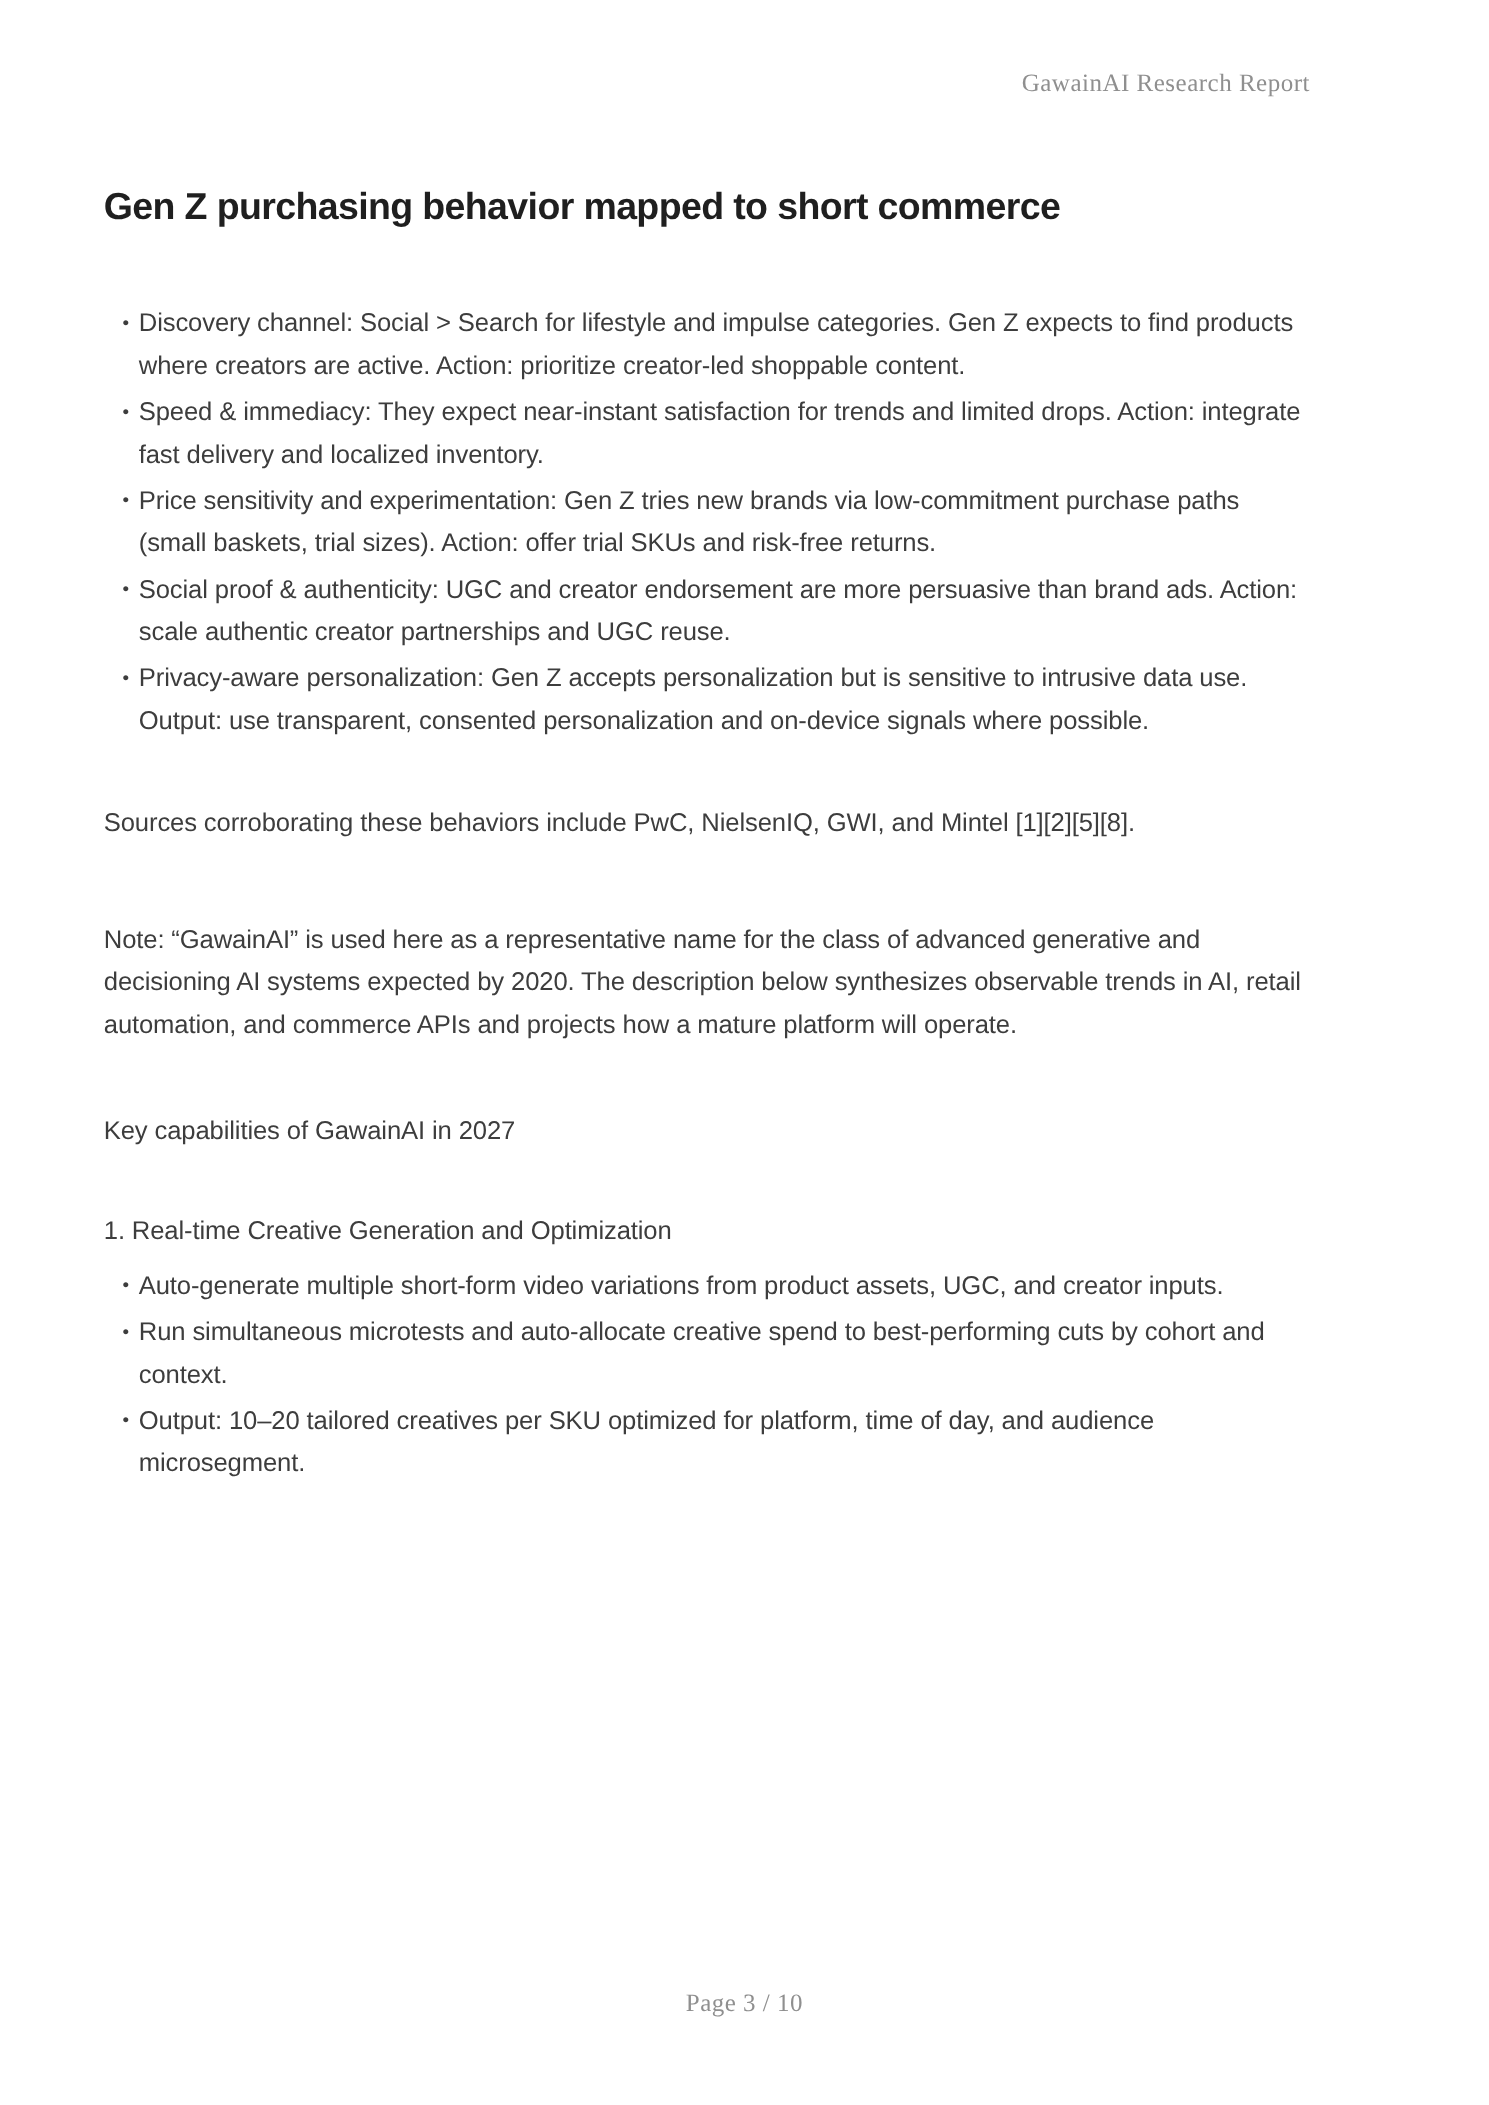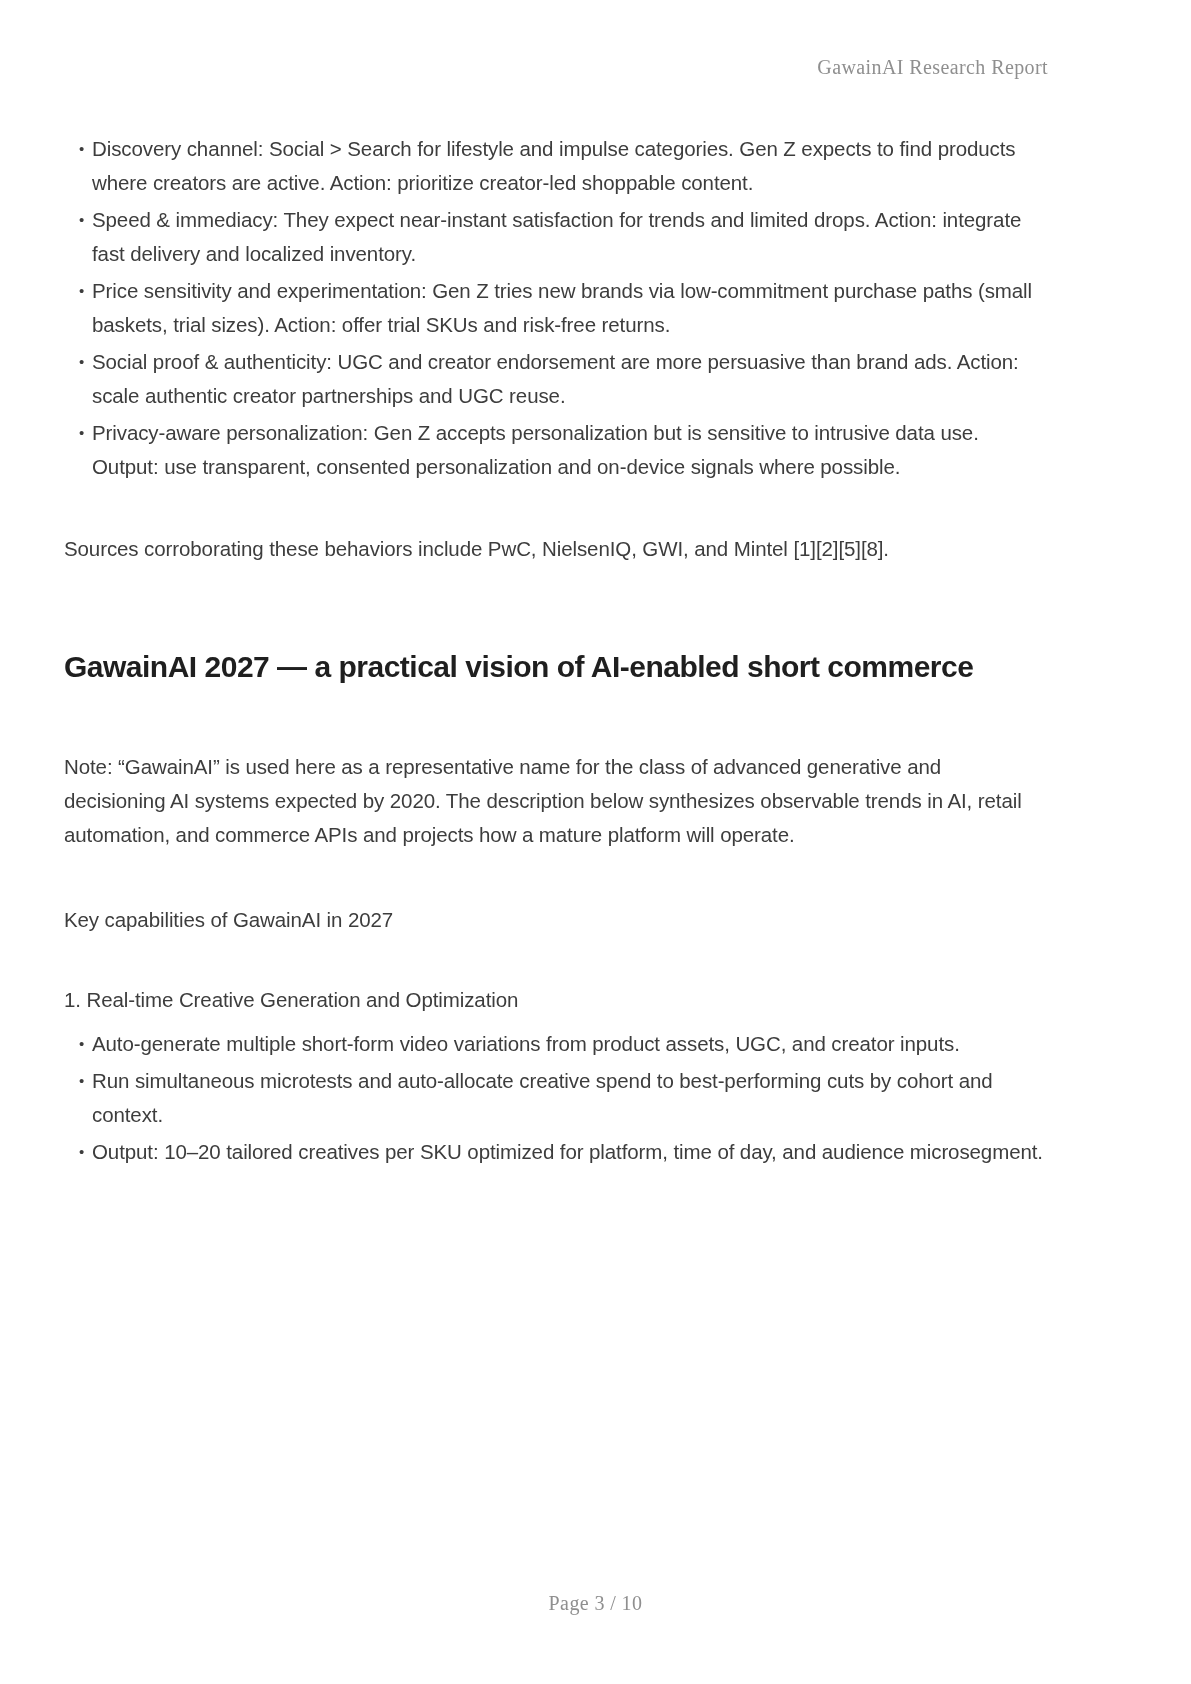--- a/index.html
+++ b/index.html
@@ -8,21 +8,21 @@
     padding: 0;
     background: #ffffff;
   }
   .page {
     position: relative;
     width: 1191px;
     height: 1684px;
     margin: 0 auto;
     background: #ffffff;
     box-sizing: border-box;
-    padding: 54px 143px 0 64px;
+    padding: 54px 143px 0 83px;
     font-family: "Liberation Sans", sans-serif;
     color: #3d3d3d;
     overflow: hidden;
   }
   .running-header {
     text-align: right;
     font-family: "Liberation Serif", serif;
     font-size: 20px;
     line-height: 26px;
     letter-spacing: 0.4px;
@@ -97,32 +97,32 @@
     color: #8f8f8f;
   }
 </style>
 </head>
 <body>
 
 <div class="page">
 
   <div class="running-header">GawainAI Research Report</div>
 
+  <h1 class="doc-heading">Gen Z purchasing behavior mapped to short commerce</h1>
 
   <ul class="doc-list">
     <li>Discovery channel: Social &gt; Search for lifestyle and impulse categories. Gen Z expects to find products where creators are active. Action: prioritize creator-led shoppable content.</li>
     <li>Speed &amp; immediacy: They expect near-instant satisfaction for trends and limited drops. Action: integrate fast delivery and localized inventory.</li>
     <li>Price sensitivity and experimentation: Gen Z tries new brands via low-commitment purchase paths (small baskets, trial sizes). Action: offer trial SKUs and risk-free returns.</li>
     <li>Social proof &amp; authenticity: UGC and creator endorsement are more persuasive than brand ads. Action: scale authentic creator partnerships and UGC reuse.</li>
     <li>Privacy-aware personalization: Gen Z accepts personalization but is sensitive to intrusive data use. Output: use transparent, consented personalization and on-device signals where possible.</li>
   </ul>
 
   <p class="doc-paragraph sources">Sources corroborating these behaviors include PwC, NielsenIQ, GWI, and Mintel [1][2][5][8].</p>
 
-  <h1 class="doc-heading second">GawainAI 2027 — a practical vision of AI-enabled short commerce</h1>
 
   <p class="doc-paragraph note">Note: “GawainAI” is used here as a representative name for the class of advanced generative and decisioning AI systems expected by 2020. The description below synthesizes observable trends in AI, retail automation, and commerce APIs and projects how a mature platform will operate.</p>
 
   <p class="doc-paragraph subheading">Key capabilities of GawainAI in 2027</p>
 
   <p class="doc-paragraph numbered">1. Real-time Creative Generation and Optimization</p>
 
   <ul class="doc-list capabilities">
     <li>Auto-generate multiple short-form video variations from product assets, UGC, and creator inputs.</li>
     <li>Run simultaneous microtests and auto-allocate creative spend to best-performing cuts by cohort and context.</li>

